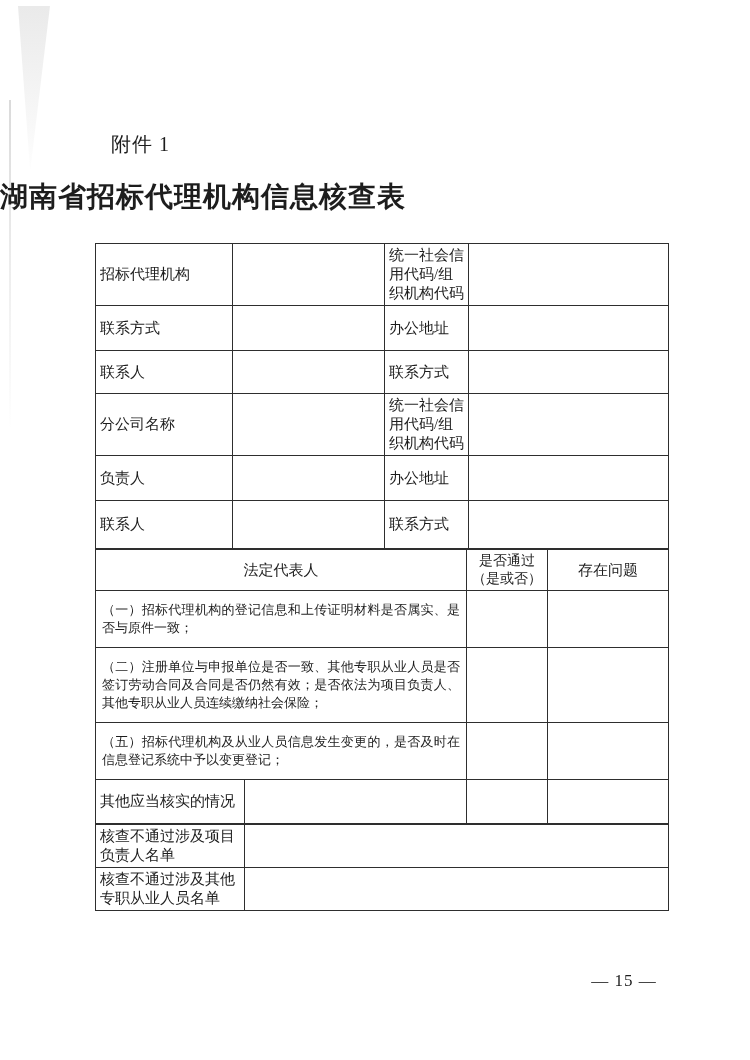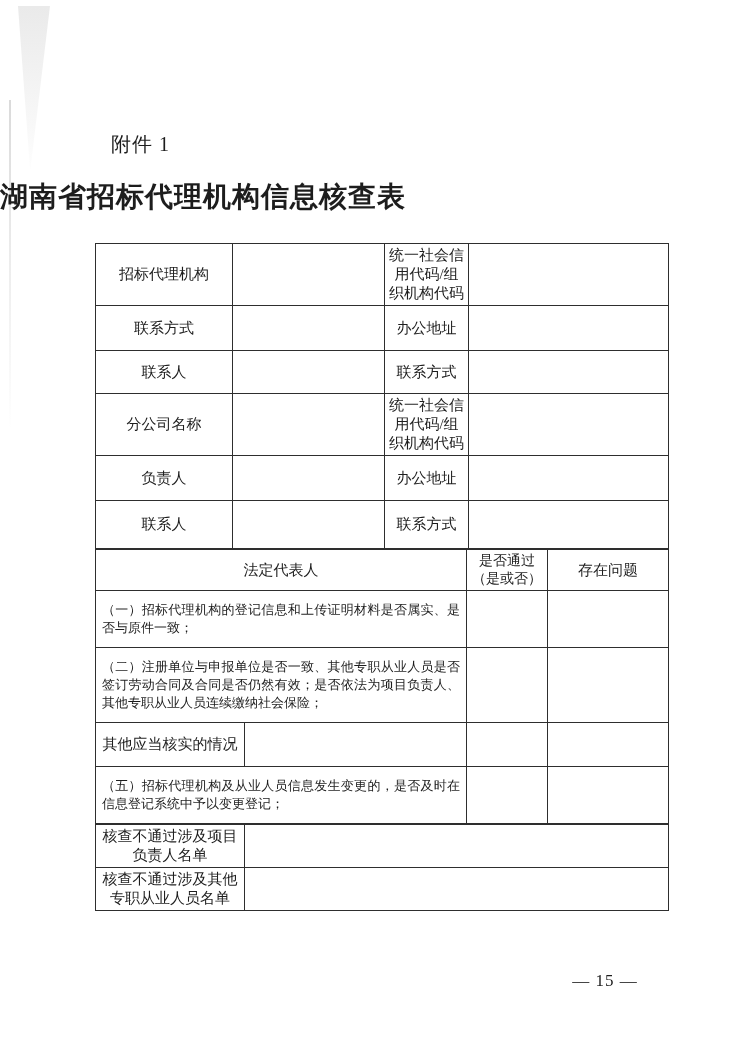--- a/index.html
+++ b/index.html
@@ -23,29 +23,29 @@
   .doc-title{
     position:absolute;left:0;top:178px;width:750px;text-align:left;
     font-size:28px;font-weight:bold;letter-spacing:1px;
   }
   .table-wrap{position:absolute;left:95px;top:243px;width:574px;}
   table{border-collapse:collapse;table-layout:fixed;width:573px;}
   td{
     border:1.5px solid #2e2e2e;font-size:15px;vertical-align:middle;
     padding:2px 4px;overflow:hidden;
   }
-  .lbl{text-align:center;}
+  .lbl{}
   .pre{white-space:pre-line;line-height:19px;}
   .hdr{text-align:center;font-size:14px;line-height:18px;}
   .q{
     font-size:13px;line-height:18px;text-align:justify;text-align-last:left;
     padding:10px 6px;
   }
   .pagenum{
-    position:absolute;top:971px;left:530px;width:150px;text-align:center;
+    position:absolute;top:971px;left:549px;width:150px;text-align:center;
     font-size:17px;letter-spacing:1px;
   }
 </style>
 </head>
 <body>
 
 <div class="scan-wedge"></div>
 <div class="scan-edge"></div>
 
 <div class="attachment">附件 1</div>
@@ -121,28 +121,28 @@
     <tr style="height:50px">
       <td colspan="2" class="q">（一）招标代理机构的登记信息和上传证明材料是否属实、是否与原件一致；</td>
       <td></td>
       <td></td>
     </tr>
     <tr style="height:59px">
       <td colspan="2" class="q">（二）注册单位与申报单位是否一致、其他专职从业人员是否签订劳动合同及合同是否仍然有效；是否依法为项目负责人、其他专职从业人员连续缴纳社会保险；</td>
       <td></td>
       <td></td>
     </tr>
+    <tr style="height:46px">
+      <td colspan="2" class="q">（五）招标代理机构及从业人员信息发生变更的，是否及时在信息登记系统中予以变更登记；</td>
+      <td></td>
+      <td></td>
+    </tr>
     <tr style="height:44px">
       <td class="lbl">其他应当核实的情况</td>
       <td></td>
-      <td></td>
-      <td></td>
-    </tr>
-    <tr style="height:46px">
-      <td colspan="2" class="q">（五）招标代理机构及从业人员信息发生变更的，是否及时在信息登记系统中予以变更登记；</td>
       <td></td>
       <td></td>
     </tr>
   </tbody>
     </table>
 
   <table>
     <colgroup>
         <col style="width:149px">
         <col style="width:424px">

